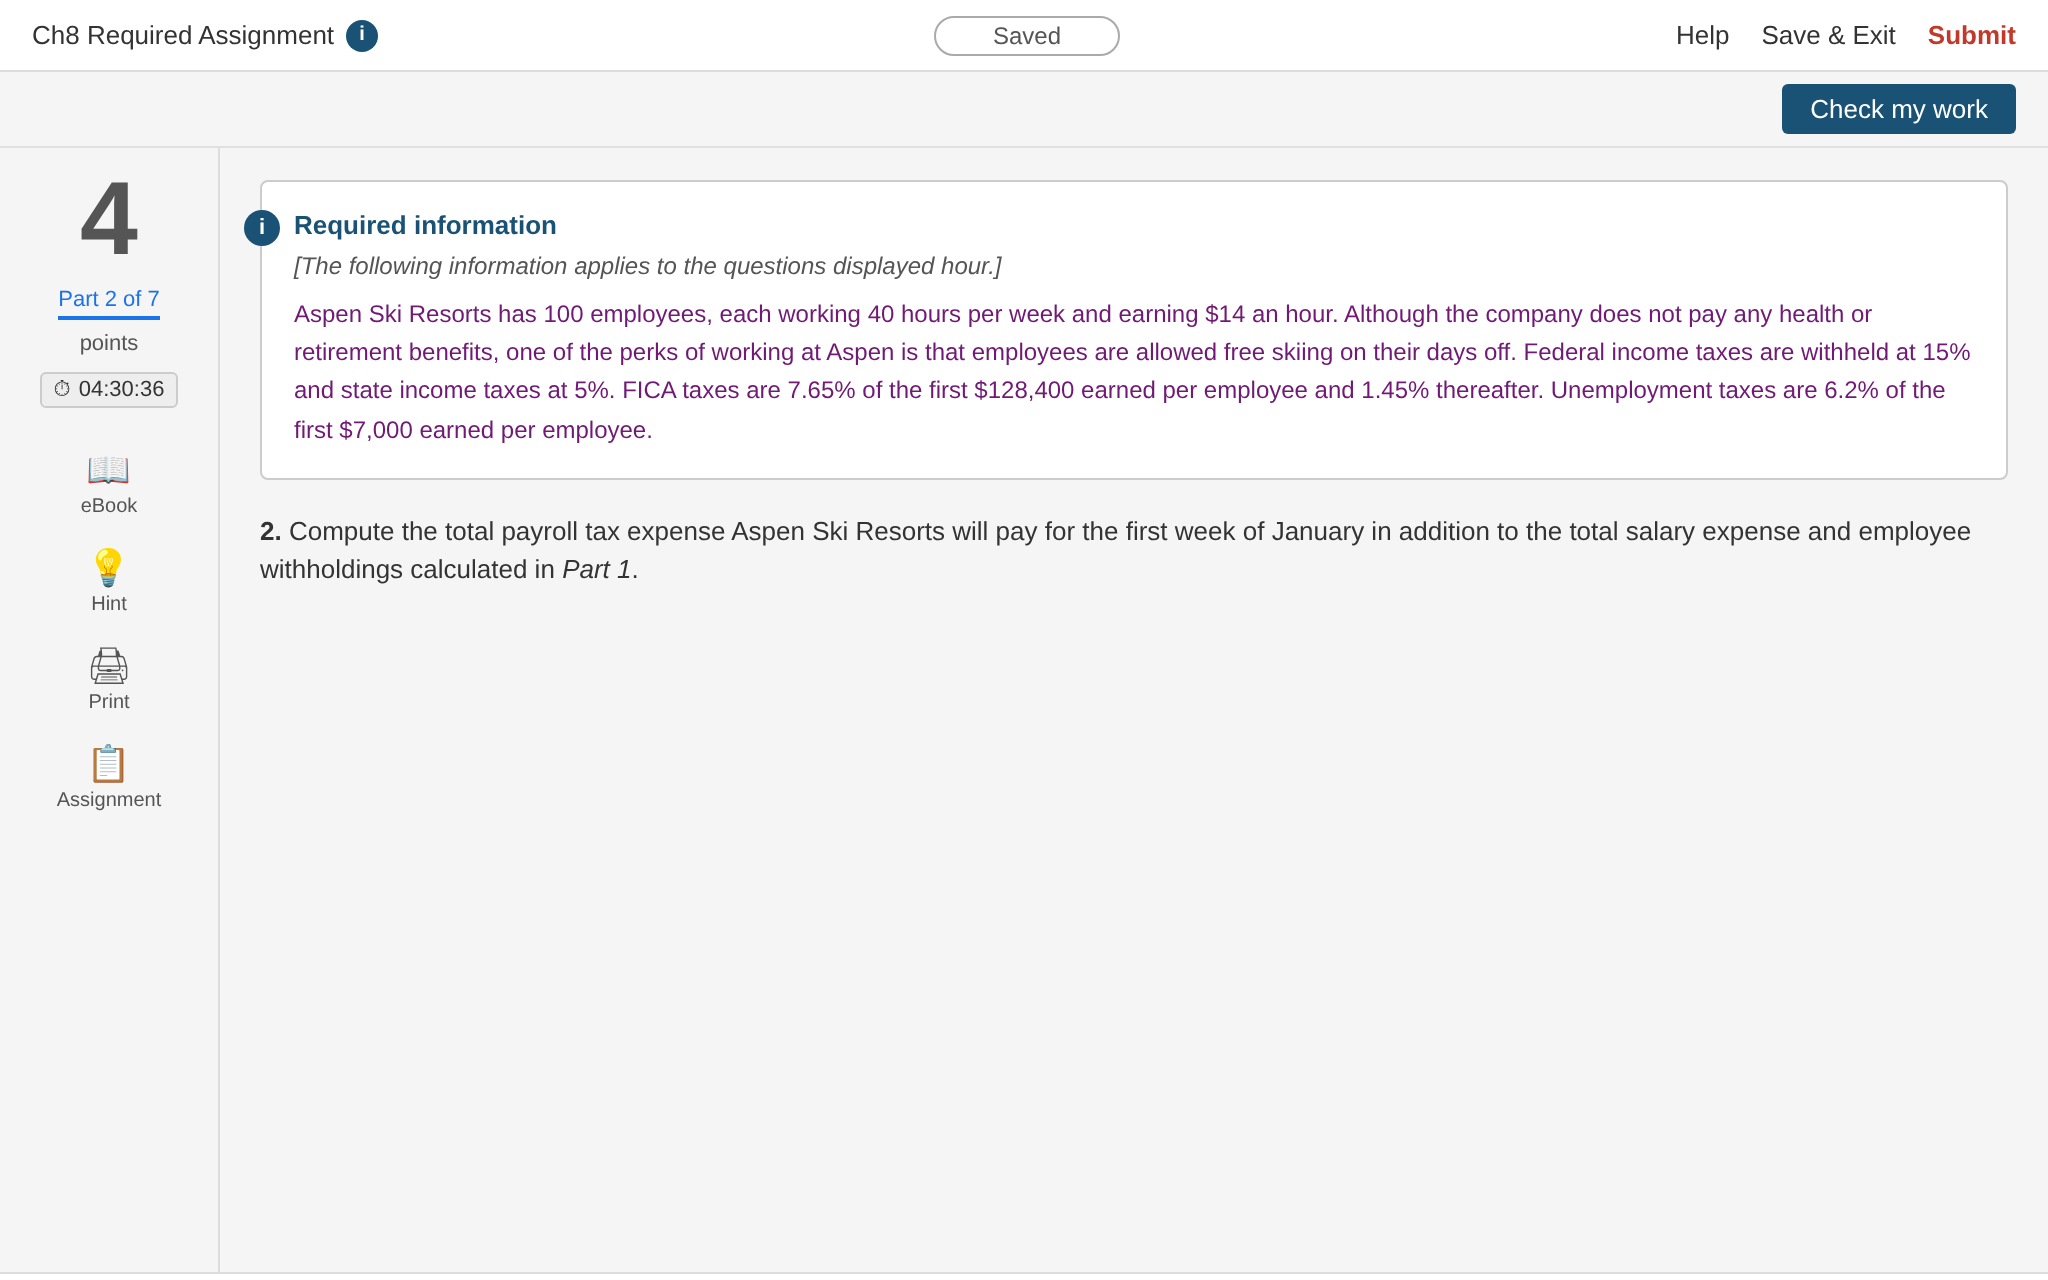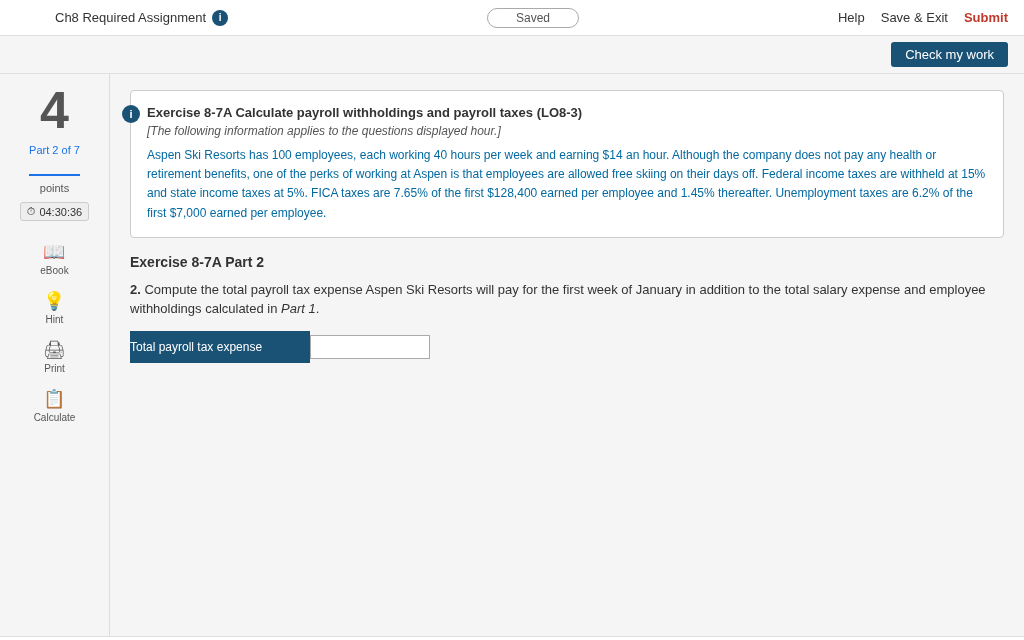--- a/index.html
+++ b/index.html
@@ -8,21 +8,21 @@
     
     .header {
       display: flex;
       align-items: center;
       justify-content: space-between;
       background: #fff;
       border-bottom: 1px solid #ddd;
       padding: 0 16px;
       height: 36px;
     }
-    .header-left { display: flex; align-items: flex-start; gap: 6px; font-size: 13px; font-weight: 500; color: #333; margin-left: 39px; }
+    .header-left { display: flex; align-items: flex-start; gap: 6px; font-size: 13px; font-weight: 500; color: #333; }
     .header-center { display: flex; align-items: center; }
     .saved-badge { border: 1px solid #aaa; border-radius: 12px; padding: 2px 28px; font-size: 12px; color: #555; background: #fff; }
     .header-right { display: flex; align-items: flex-end; gap: 16px; }
     .header-right .btn-link { background: none; border: none; color: #333; cursor: pointer; font-size: 13px; }
     .btn-submit { background: none; border: none; color: #c0392b; font-weight: bold; font-size: 13px; cursor: pointer; }
     .btn-check { background: #1a5276; color: #fff; border: none; padding: 5px 14px; font-size: 13px; cursor: pointer; border-radius: 3px; margin-left: 35px; }
 
     
     .main { display: flex; height: calc(640px - 36px - 42px); }
 
@@ -37,21 +37,21 @@
       padding-top: 10px;
       gap: 4px;
     }
     .question-num {
       font-size: 52px;
       font-weight: bold;
       color: #555;
       line-height: 1;
       margin-bottom: 4px;
     }
-    .part-label { font-size: 11px; color: #1a73e8; border-bottom: 2px solid #1a73e8; padding-bottom: 18px; margin-bottom: 2px; }
+    .part-label { font-size: 11px; color: #1a73e8; border-bottom: 2px solid #1a73e8; padding-bottom: 2px; margin-bottom: 2px; }
     .points-label { font-size: 11px; color: #555; }
     .timer {
       display: flex;
       align-items: center;
       gap: 4px;
       background: #eee;
       border: 1px solid #ccc;
       border-radius: 3px;
       padding: 2px 6px;
       font-size: 11px;
@@ -107,21 +107,21 @@
       font-weight: bold;
       text-align: center;
       line-height: 18px;
       position: absolute;
       left: -9px;
       top: 14px;
     }
     .info-title { color: #1a5276; font-weight: bold; font-size: 13px; margin-bottom: 6px; }
     .exercise-title { font-weight: bold; font-size: 13px; margin-bottom: 4px; }
     .exercise-subtitle { font-style: italic; font-size: 12px; color: #555; margin-bottom: 8px; }
-    .exercise-body { font-size: 12px; line-height: 1.6; color: #0369a1; }
+    .exercise-body { font-size: 12px; line-height: 1.6; color: #701a75; }
 
     
     .part-header { font-weight: bold; font-size: 14px; margin-bottom: 10px; color: #333; }
 
     
     .question-text { font-size: 13px; margin-bottom: 12px; line-height: 1.5; }
     .question-num-inline { font-weight: bold; }
 
     
     .answer-table { border-collapse: collapse; }
@@ -194,52 +194,41 @@
       <div class="tool-item">
         <span class="tool-icon">💡</span>
         <span class="tool-label">Hint</span>
       </div>
       <div class="tool-item">
         <span class="tool-icon">🖨</span>
         <span class="tool-label">Print</span>
       </div>
       <div class="tool-item">
         <span class="tool-icon">📋</span>
-        <span class="tool-label">Calculate</span>
+        <span class="tool-label">Assignment</span>
       </div>
     </div>
   </div>
 
   <div class="content-area">
 
     <div class="info-box">
       <span class="info-indicator">i</span>
-      <div class="exercise-title">Exercise 8-7A Calculate payroll withholdings and payroll taxes (LO8-3)</div>
+      <div class="info-title">Required information</div>
       <div class="exercise-subtitle">[The following information applies to the questions displayed hour.]</div>
       <div class="exercise-body">Aspen Ski Resorts has 100 employees, each working 40 hours per week and earning $14 an hour. Although the company does not pay any health or retirement benefits, one of the perks of working at Aspen is that employees are allowed free skiing on their days off. Federal income taxes are withheld at 15% and state income taxes at 5%. FICA taxes are 7.65% of the first $128,400 earned per employee and 1.45% thereafter. Unemployment taxes are 6.2% of the first $7,000 earned per employee.</div>
     </div>
 
     <div>
-      <div class="part-header">Exercise 8-7A Part 2</div>
       <div class="question-text">
         <span class="question-num-inline">2.</span>
         <span>Compute the total payroll tax expense Aspen Ski Resorts will pay for the first week of January in addition to the total salary expense and employee withholdings calculated in</span>
         <em>Part 1</em><span>.</span>
       </div>
 
-      <table class="answer-table">
-        <tbody>
-            <tr>
-          <td class="answer-label-cell">Total payroll tax expense</td>
-          <td class="answer-input-cell">
-            <input class="answer-input" type="text" value="" style="">
-          </td>
-        </tr>
-      </tbody>
-        </table>
     </div>
   </div>
 </div>
 
 <div class="footer">
   
   
 </div>
 
 </body></html>

